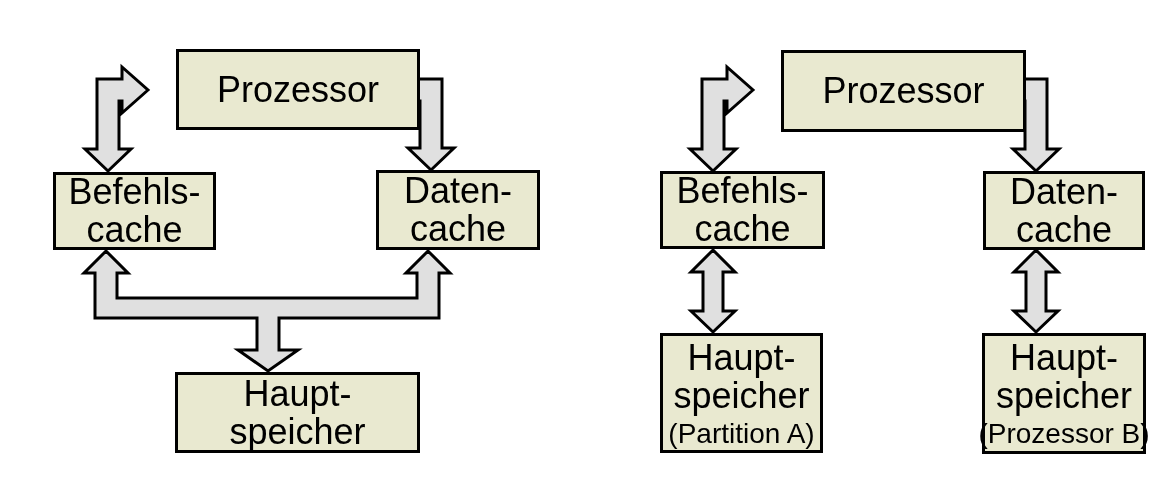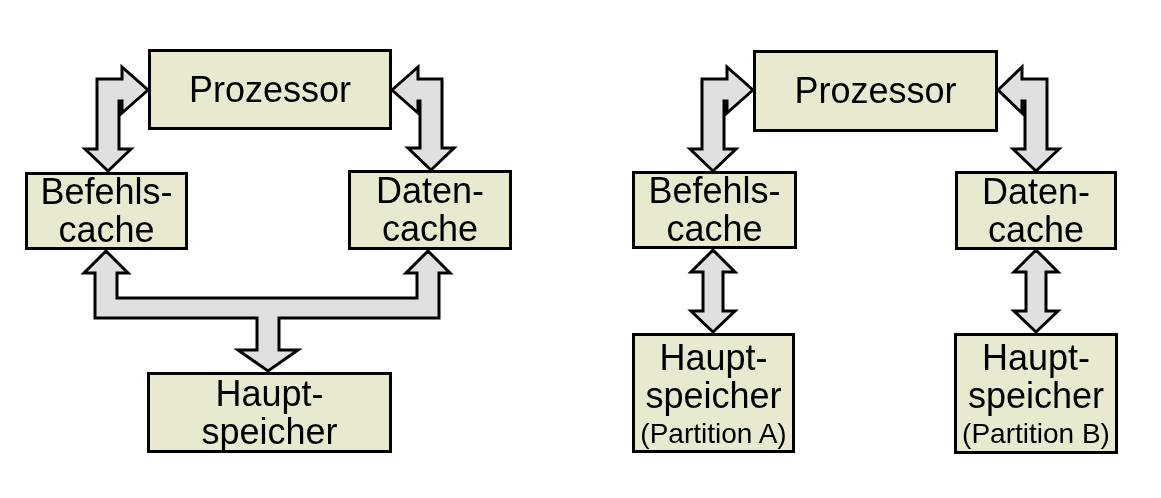--- a/index.html
+++ b/index.html
@@ -33,20 +33,21 @@
     background: var(--box-fill, #e9e9d0);
     border: 3px solid var(--box-border, #000);
     display: flex;
     flex-direction: column;
     align-items: center;
     justify-content: center;
     text-align: left;
     font-size: 36px;
     line-height: 38px;
     white-space: nowrap;
+    margin-left: 28px;
   }
   .box .note {
     font-size: 28px;
     line-height: 28px;
     margin-top: 5px;
   }
 </style>
 </head>
 <body>
 
@@ -104,16 +105,16 @@
 
   <div class="box" style="left:632px; top:333px; width:163px; height:120px">
     <span>Haupt-</span>
     <span>speicher</span>
     <span class="note">(Partition A)</span>
   </div>
 
   <div class="box" style="left:954px; top:333px; width:164px; height:121px">
     <span>Haupt-</span>
     <span>speicher</span>
-    <span class="note">(Partition B)</span>
+    <span class="note">(Prozessor B)</span>
   </div>
 
 </div>
 
 </body></html>

